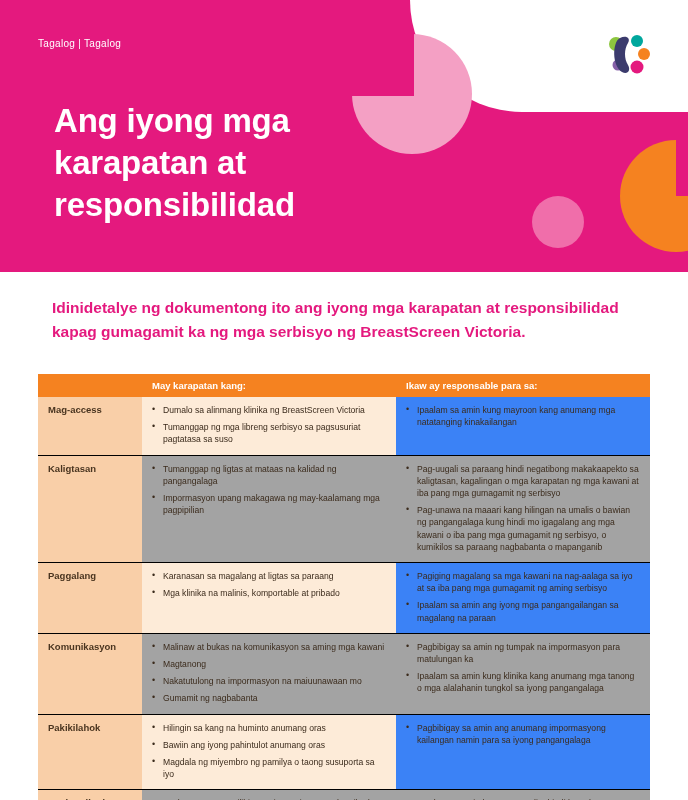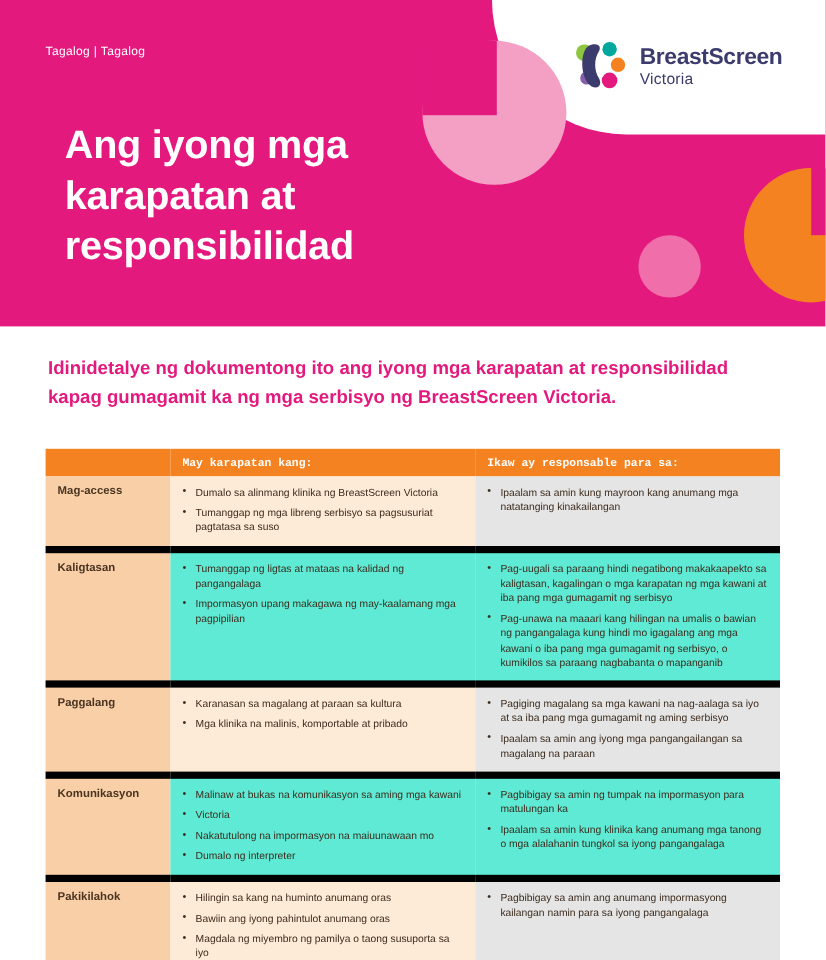--- a/index.html
+++ b/index.html
@@ -113,66 +113,65 @@
   .logo-text .l2 {
     font-size: 13px;
     color: #3b3b6d;
     margin-top: 2px;
     letter-spacing: 0.2px;
   }
 
   
   .intro {
     position: absolute;
-    left: 40px;
+    left: 52px;
     top: 296px;
     width: 606px;
     color: #e4197e;
     font-size: 15.5px;
     font-weight: bold;
     line-height: 1.52;
   }
 
   
   .tbl {
     position: absolute;
     left: 38px;
     top: 374px;
     width: 612px;
     border-collapse: collapse;
     table-layout: fixed;
   }
   .tbl th, .tbl td {
     vertical-align: top;
-    border-bottom: 6px solid #000000;
+    border-bottom: 1px solid #000000;
     padding: 7px 10px 9px 10px;
   }
   .tbl thead th {
     background: #f58220;
     color: #ffffff;
     font-size: 9.5px;
     font-weight: bold;
     text-align: left;
     padding: 6px 10px;
     border-bottom: none;
-    font-family: Liberation Mono, monospace;
   }
   .col-a { width: 104px; }
   .col-b { width: 254px; }
   .col-c { width: 254px; }
 
   .cat {
     background: #f9cfa8;
     color: #4a3520;
     font-size: 9.5px;
     font-weight: bold;
   }
   .cellb { background: #fdebd8; }
-  .cellc { background: #e5e5e5; }
-  .cellb.alt, .cellc.alt { background: #5eead4; }
+  .cellc { background: #3b82f6; }
+  .cellb.alt, .cellc.alt { background: #a3a3a3; }
 
   ul.bl { list-style: none; margin: 0; padding: 0; }
   ul.bl li {
     position: relative;
     padding-left: 11px;
     font-size: 8.6px;
     line-height: 1.42;
     color: #3b2b1c;
     margin-bottom: 5px;
   }
@@ -203,24 +202,20 @@
   <div class="logo">
     <div class="logo-mark">
       <svg width="46" height="46" viewBox="0 0 46 46" aria-hidden="true">
         <circle cx="10" cy="12" r="7" fill="#8dc63f"></circle>
         <circle cx="31" cy="9" r="6" fill="#00a79d"></circle>
         <circle cx="38" cy="22" r="6" fill="#f58220"></circle>
         <circle cx="31" cy="35" r="6.5" fill="#e4197e"></circle>
         <circle cx="12" cy="33" r="5.5" fill="#8560a8"></circle>
         <path d="M14 6 C6 10, 6 34, 16 40 C22 43, 25 38, 22 33 C18 27, 18 17, 22 11 C25 6, 20 3, 14 6 Z" fill="#3b3b6d"></path>
       </svg>
-    </div>
-    <div class="logo-text">
-      <div class="l1">BreastScreen</div>
-      <div class="l2">Victoria</div>
     </div>
   </div>
 </div>
 
 <div class="intro">Idinidetalye ng dokumentong ito ang iyong mga karapatan at responsibilidad kapag gumagamit ka ng mga serbisyo ng BreastScreen Victoria.</div>
 
 <table class="tbl">
   <colgroup>
     <col class="col-a">
       <col class="col-b">
@@ -260,39 +255,39 @@
           <ul class="bl">
             <li>Pag-uugali sa paraang hindi negatibong makakaapekto sa kaligtasan, kagalingan o mga karapatan ng mga kawani at iba pang mga gumagamit ng serbisyo</li>
             <li>Pag-unawa na maaari kang hilingan na umalis o bawian ng pangangalaga kung hindi mo igagalang ang mga kawani o iba pang mga gumagamit ng serbisyo, o kumikilos sa paraang nagbabanta o mapanganib</li>
           </ul>
         </td>
       </tr>
       <tr>
         <td class="cat">Paggalang</td>
         <td class="cellb">
           <ul class="bl">
-            <li>Karanasan sa magalang at paraan sa kultura</li>
+            <li>Karanasan sa magalang at ligtas sa paraang</li>
             <li>Mga klinika na malinis, komportable at pribado</li>
           </ul>
         </td>
         <td class="cellc">
           <ul class="bl">
             <li>Pagiging magalang sa mga kawani na nag-aalaga sa iyo at sa iba pang mga gumagamit ng aming serbisyo</li>
             <li>Ipaalam sa amin ang iyong mga pangangailangan sa magalang na paraan</li>
           </ul>
         </td>
       </tr>
       <tr>
         <td class="cat">Komunikasyon</td>
         <td class="cellb alt">
           <ul class="bl">
             <li>Malinaw at bukas na komunikasyon sa aming mga kawani</li>
-            <li>Victoria</li>
+            <li>Magtanong</li>
             <li>Nakatutulong na impormasyon na maiuunawaan mo</li>
-            <li>Dumalo ng interpreter</li>
+            <li>Gumamit ng nagbabanta</li>
           </ul>
         </td>
         <td class="cellc alt">
           <ul class="bl">
             <li>Pagbibigay sa amin ng tumpak na impormasyon para matulungan ka</li>
             <li>Ipaalam sa amin kung klinika kang anumang mga tanong o mga alalahanin tungkol sa iyong pangangalaga</li>
           </ul>
         </td>
       </tr>
       <tr>

